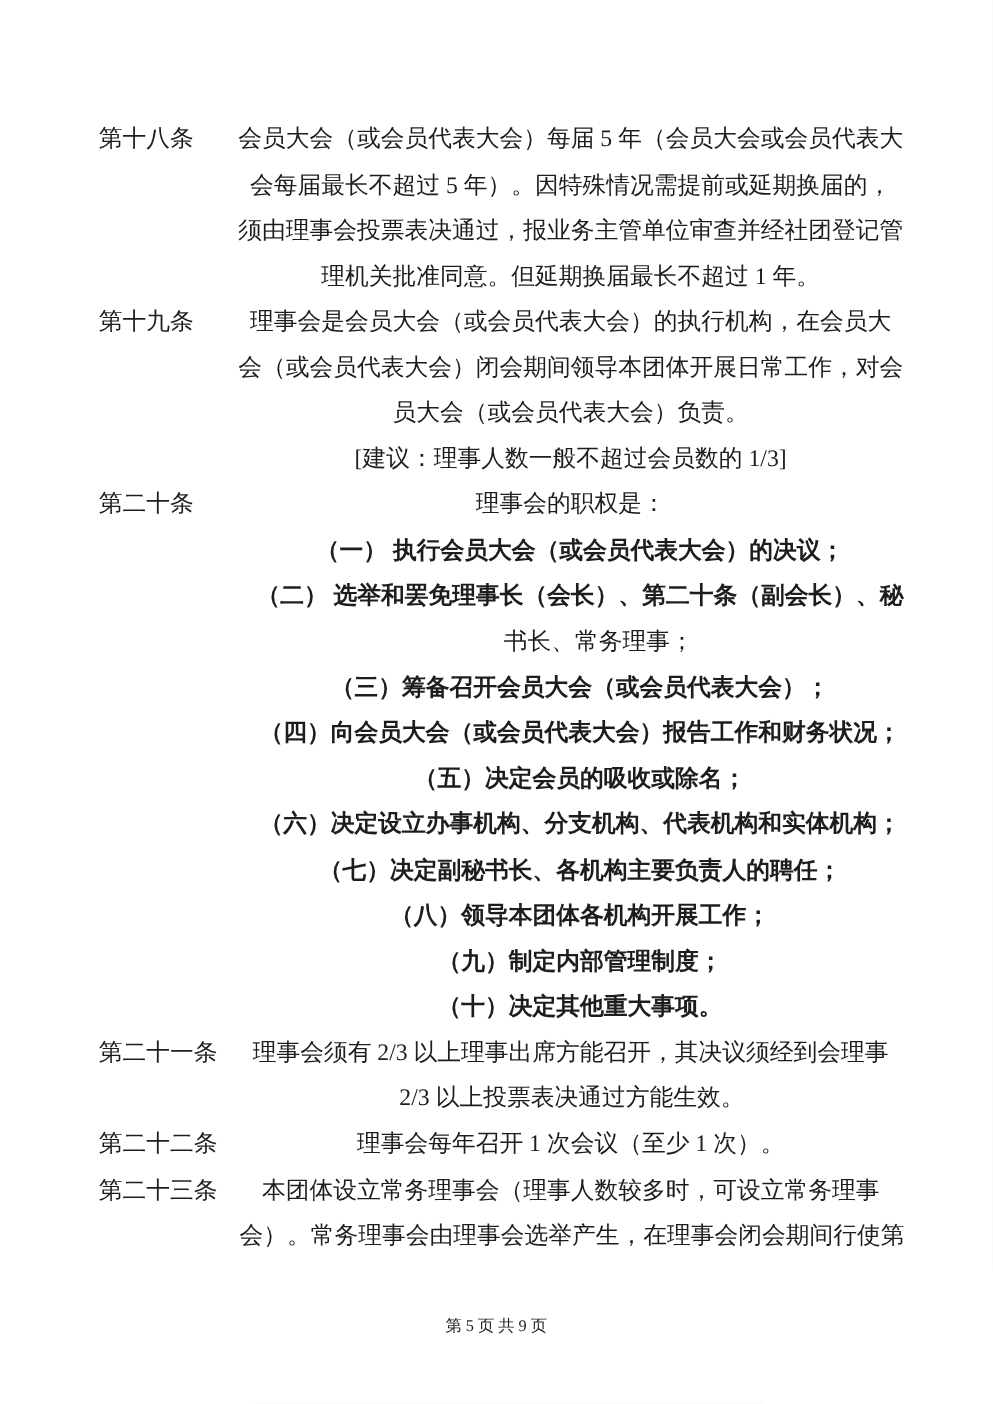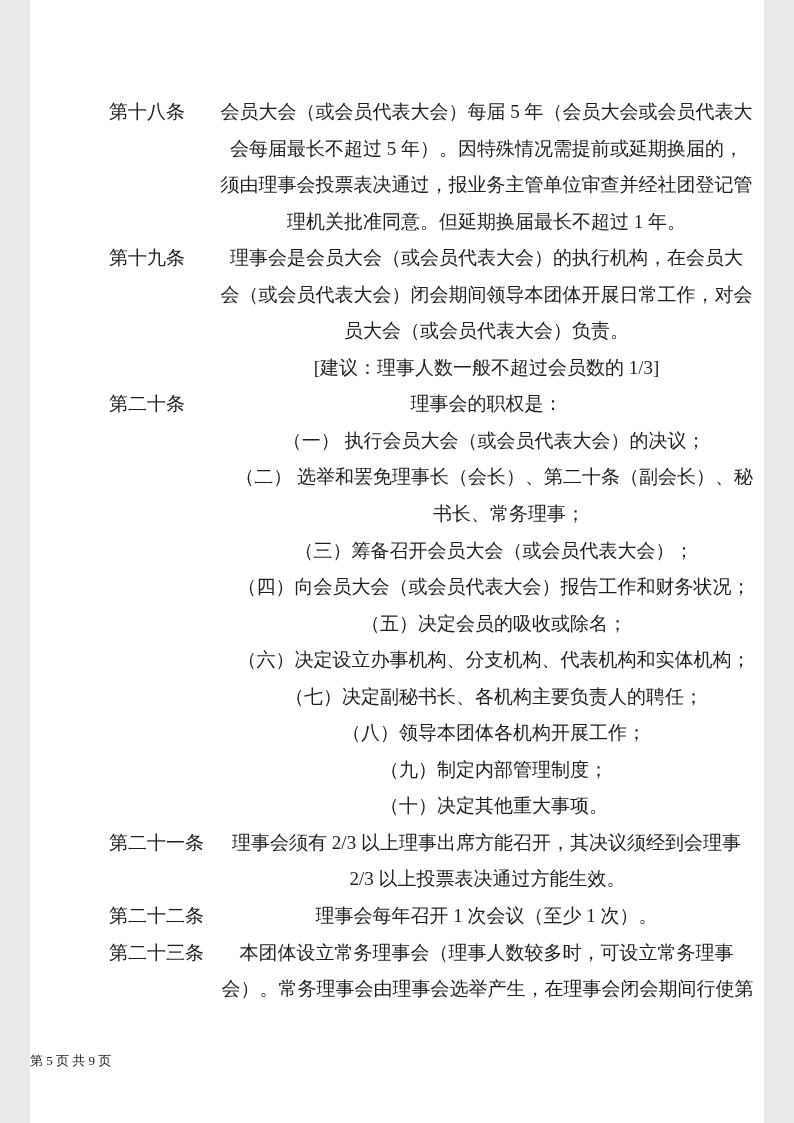--- a/index.html
+++ b/index.html
@@ -1,19 +1,19 @@
 <!DOCTYPE html>
 <html><head>
 <meta charset="utf-8">
 <style>
   html, body { margin: 0; padding: 0; }
   body { background: #e9e9e9; }
   .page {
     position: relative;
-    width: 734px;
+    width: 794px;
     height: 1123px;
     margin: 0 auto;
     background: #ffffff;
     overflow: hidden;
     font-family: "Liberation Serif", "DejaVu Serif", serif;
     color: #1d1d1d;
   }
   .content {
     position: absolute;
     left: 79px;
@@ -29,27 +29,28 @@
     white-space: pre;
   }
   .article-body { flex: 1; min-width: 0; text-align: center; }
   .line {
     font-size: 19px;
     line-height: 36.55px;
     white-space: pre;
   }
   .ind-body      { margin-left: 0; }
   .ind-cont      { margin-left: 2px; }
-  .ind-list      { margin-left: 15px; }
+  .ind-list      { margin-left: 15px; font-weight: bold; }
   .ind-list-cont { margin-left: 45px; }
   .footer {
     position: absolute;
     left: 0;
     right: 0;
     top: 1052px;
+    text-align: center;
     font-size: 13px;
     line-height: 18px;
     color: #222222;
     white-space: pre;
   }
 </style>
 </head>
 <body>
 
 <div class="page">

